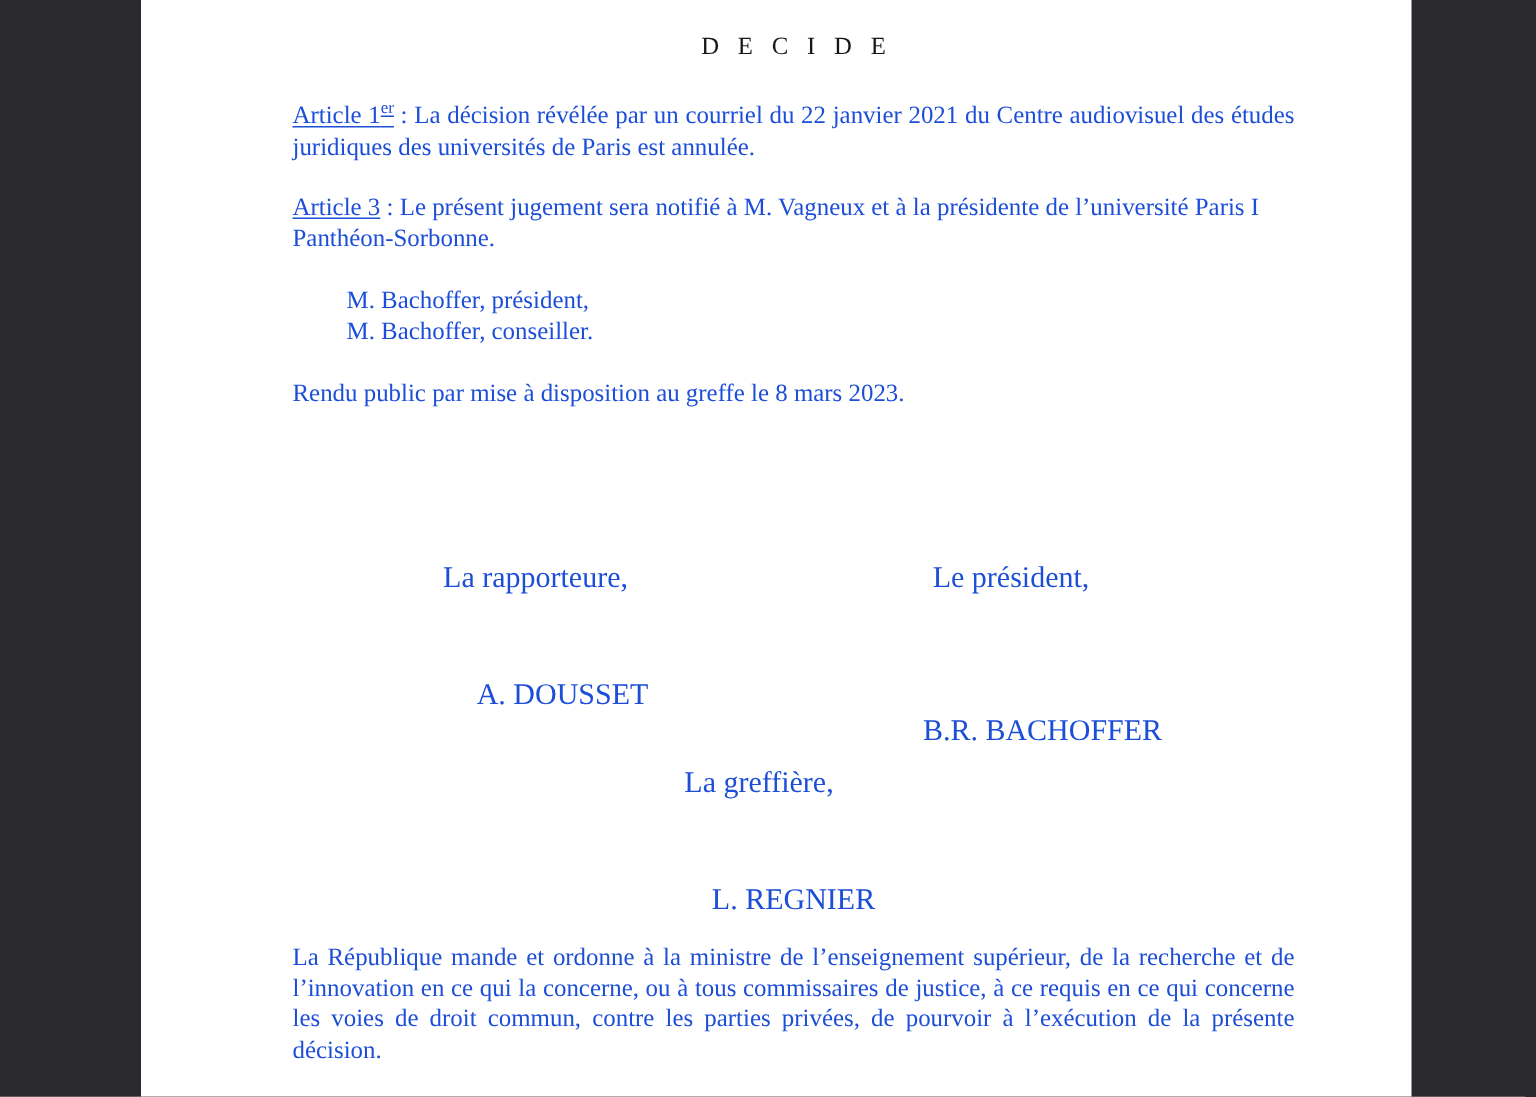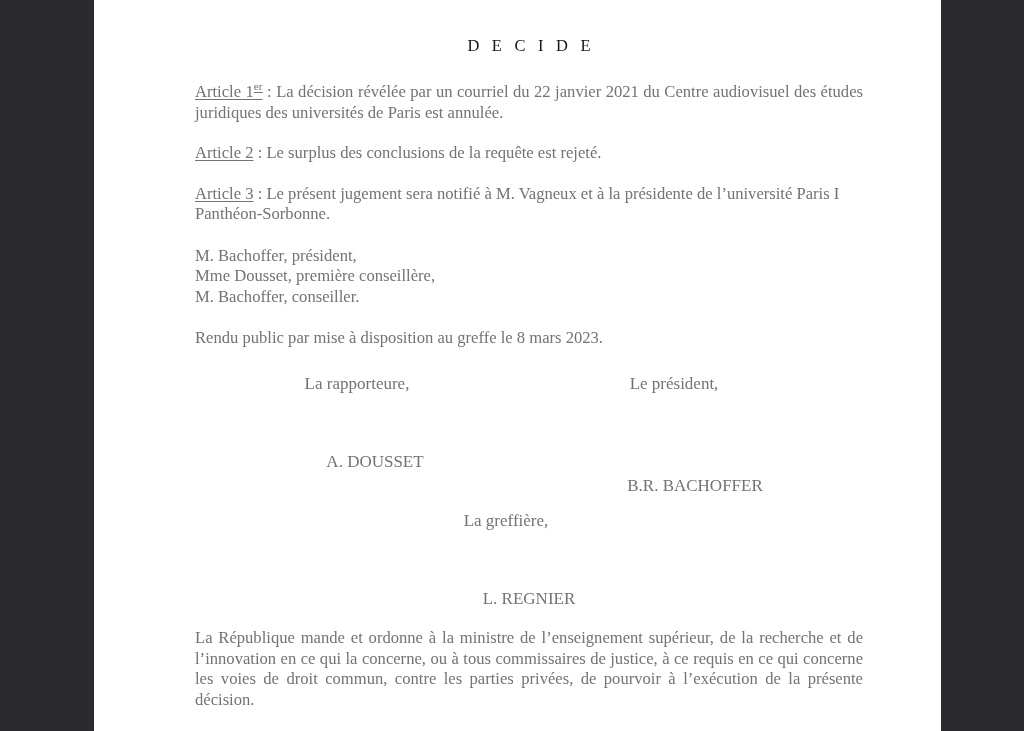--- a/index.html
+++ b/index.html
@@ -34,29 +34,29 @@
     left: 101px;          
     top: 0;
     width: 668px;         
     height: 731px;
   }
   .decide-title {
     text-align: center;
     font-size: 16.5px;
     letter-spacing: 4.2px;
     color: #17171a;
-    margin: 15px;
+    margin: 0;
     padding-top: 21px;
     font-weight: normal;
     text-indent: 4.2px;
   }
   .para {
     font-size: 16.6px;
     line-height: 20.5px;
-    color: #737373;
+    color: #1d4ed8;
     text-align: justify;
     margin: 0;
     padding: 0;
     hyphens: none;
   }
   .para.no-justify {
     text-align: left;
   }
   .art-label {
     text-decoration: underline;
@@ -65,27 +65,27 @@
   .art-label sup {
     font-size: 0.68em;
     vertical-align: super;
     line-height: 0;
     text-decoration: underline;
   }
   .p-art1 { margin-top: 26px; }
   .p-art2 { margin-top: 20px; }
   .p-art3 { margin-top: 20px; }
   .p-delib { margin-top: 22px; }
-  .p-members { margin-top: 21px; }
+  .p-members { margin-top: 21px; margin-left: 36px; }
   .p-rendu  { margin-top: 21px; }
   
   .abs {
     position: absolute;
-    font-size: 17px;
-    color: #737373;
+    font-size: 20px;
+    color: #1d4ed8;
     white-space: nowrap;
     transform: translateX(-50%);
   }
   .sig-rapporteure { left: 263px; top: 374px; }  
   .sig-president   { left: 580px; top: 374px; }  
   .sig-dousset     { left: 281px; top: 452px; }
   .sig-bachoffer   { left: 601px; top: 476px; }
   .sig-greffiere   { left: 412px; top: 511px; }  
   .sig-regnier     { left: 435px; top: 589px; }
   .final-block {
@@ -100,28 +100,26 @@
 
 <div class="viewport">
   <div class="page">
 
     <div class="page-inner">
 
       <div class="decide-title">D E C I D E</div>
 
       <p class="para p-art1"><span class="art-label"><span>Article 1</span><sup>er</sup></span><span> : </span><span>La décision révélée par un courriel du 22 janvier 2021 du Centre audiovisuel des études juridiques des universités de Paris est annulée.</span></p>
 
-      <p class="para p-art2 no-justify"><span class="art-label"><span>Article 2</span></span><span> : </span><span>Le surplus des conclusions de la requête est rejeté.</span></p>
 
       <p class="para p-art3 no-justify"><span class="art-label"><span>Article 3</span></span><span> : </span><span>Le présent jugement sera notifié à M. Vagneux et à la présidente de l’université Paris I Panthéon-Sorbonne.</span></p>
 
 
       <div class="p-members">
         <div class="para no-justify">M. Bachoffer, président,</div>
-        <div class="para no-justify">Mme Dousset, première conseillère,</div>
         <div class="para no-justify">M. Bachoffer, conseiller.</div>
       </div>
 
       <p class="para p-rendu no-justify">Rendu public par mise à disposition au greffe le 8 mars 2023.</p>
 
     </div>
 
     <div class="abs sig-rapporteure">La rapporteure,</div>
     <div class="abs sig-president">Le président,</div>
     <div class="abs sig-dousset">A. DOUSSET</div>

